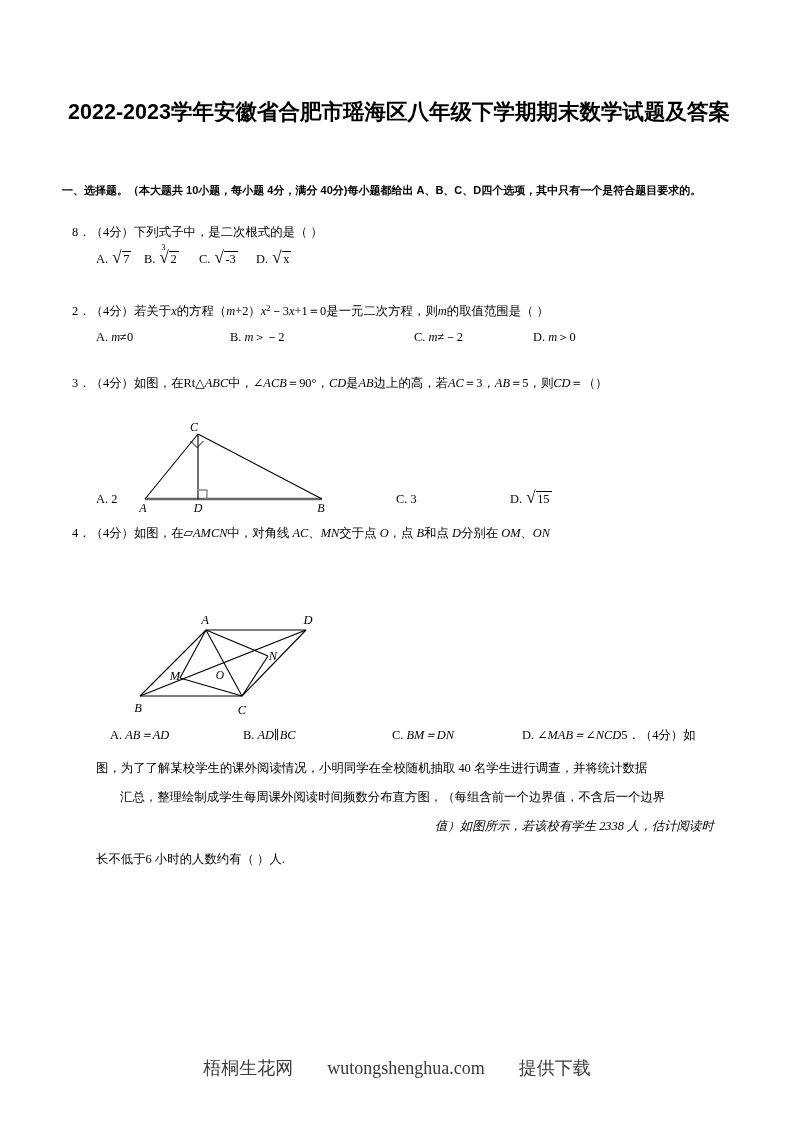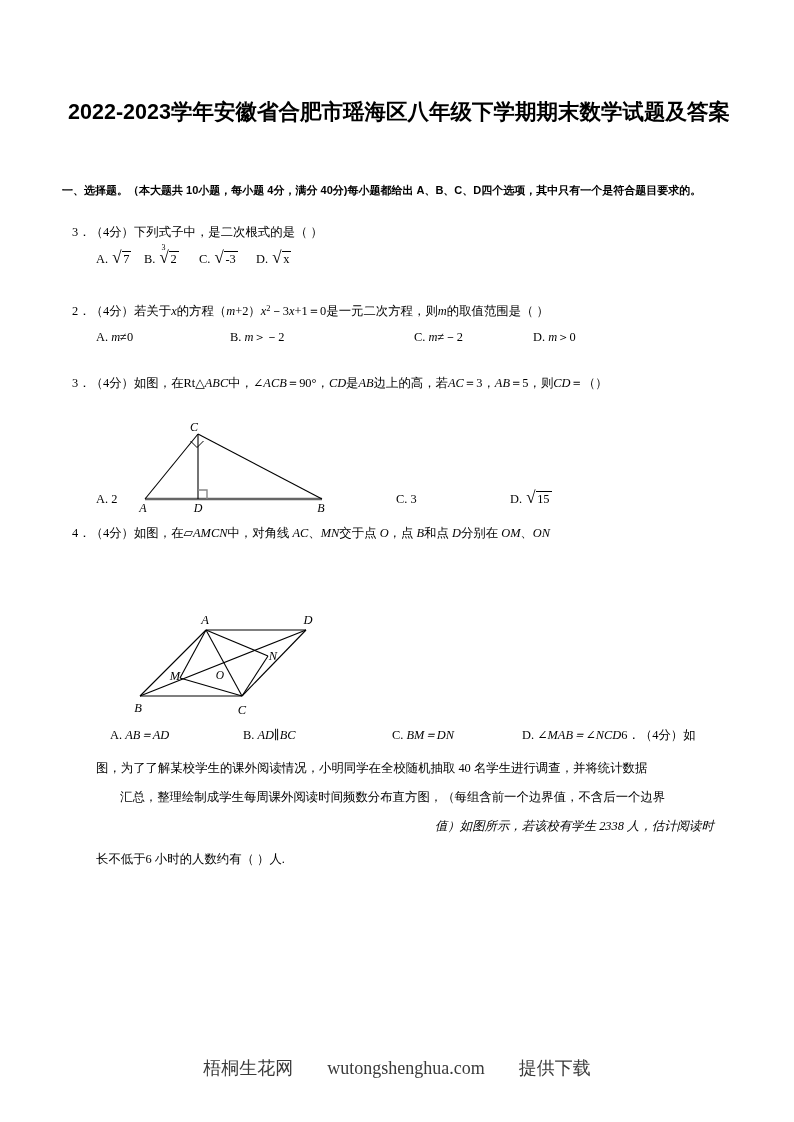--- a/index.html
+++ b/index.html
@@ -119,21 +119,21 @@
 </style>
 </head>
 <body>
 
 <div class="page">
 
   <div class="doc-title">2022-2023学年安徽省合肥市瑶海区八年级下学期期末数学试题及答案</div>
 
   <div class="section-head">一、选择题。（本大题共 10小题，每小题 4分，满分 40分)每小题都给出 A、B、C、D四个选项，其中只有一个是符合题目要求的。</div>
 
-  <div class="qtext" style="left:72px; top:224px;">3．（4分）下列式子中，是二次根式的是（        ）</div>
+  <div class="qtext" style="left:72px; top:224px;">8．（4分）下列式子中，是二次根式的是（        ）</div>
 
   <div class="opts" style="left:96px; top:251px; width:640px; height:26px;">
     <div class="opt" style="left:0px; top:0px;">
       <span>A.</span>
       <span class="rad"><span class="radsign">√</span><span class="radbody">7</span></span>
     </div>
     <div class="opt" style="left:48px; top:0px;">
       <span>B.</span>
       <span class="rad"><span class="radidx">3</span><span class="radsign">√</span><span class="radbody">2</span></span>
     </div>
@@ -240,21 +240,21 @@
     <div class="opt" style="left:0px;">
       <span>A.</span> <i class="v">AB＝AD</i>
     </div>
     <div class="opt" style="left:133px;">
       <span>B.</span> <i class="v">AD∥BC</i>
     </div>
     <div class="opt" style="left:282px;">
       <span>C.</span> <i class="v">BM＝DN</i>
     </div>
     <div class="opt" style="left:412px;">
-      <span>D.</span> <i class="v">∠MAB＝∠NCD</i><span>6．（4分）如</span>
+      <span>D.</span> <i class="v">∠MAB＝∠NCD</i><span>5．（4分）如</span>
     </div>
   </div>
 
   <div class="qtext" style="left:96px; top:760px;">图，为了了解某校学生的课外阅读情况，小明同学在全校随机抽取 40 名学生进行调查，并将统计数据</div>
   <div class="qtext" style="left:120px; top:789px;">汇总，整理绘制成学生每周课外阅读时间频数分布直方图，（每组含前一个边界值，不含后一个边界</div>
   <div class="qtext" style="left:435px; top:818px;font-style:italic;">值）如图所示，若该校有学生 2338 人，估计阅读时</div>
   <div class="qtext" style="left:96px; top:851px;">长不低于6 小时的人数约有（      ）人.</div>
 
   <div class="footer">
     <span>梧桐生花网</span><span class="gap"></span><span>wutongshenghua.com</span><span class="gap"></span><span>提供下载</span>

